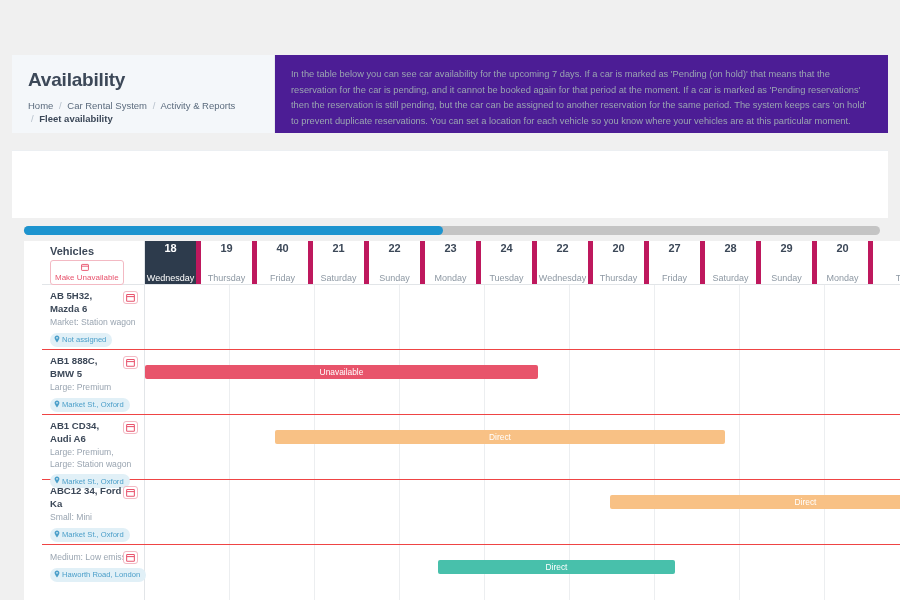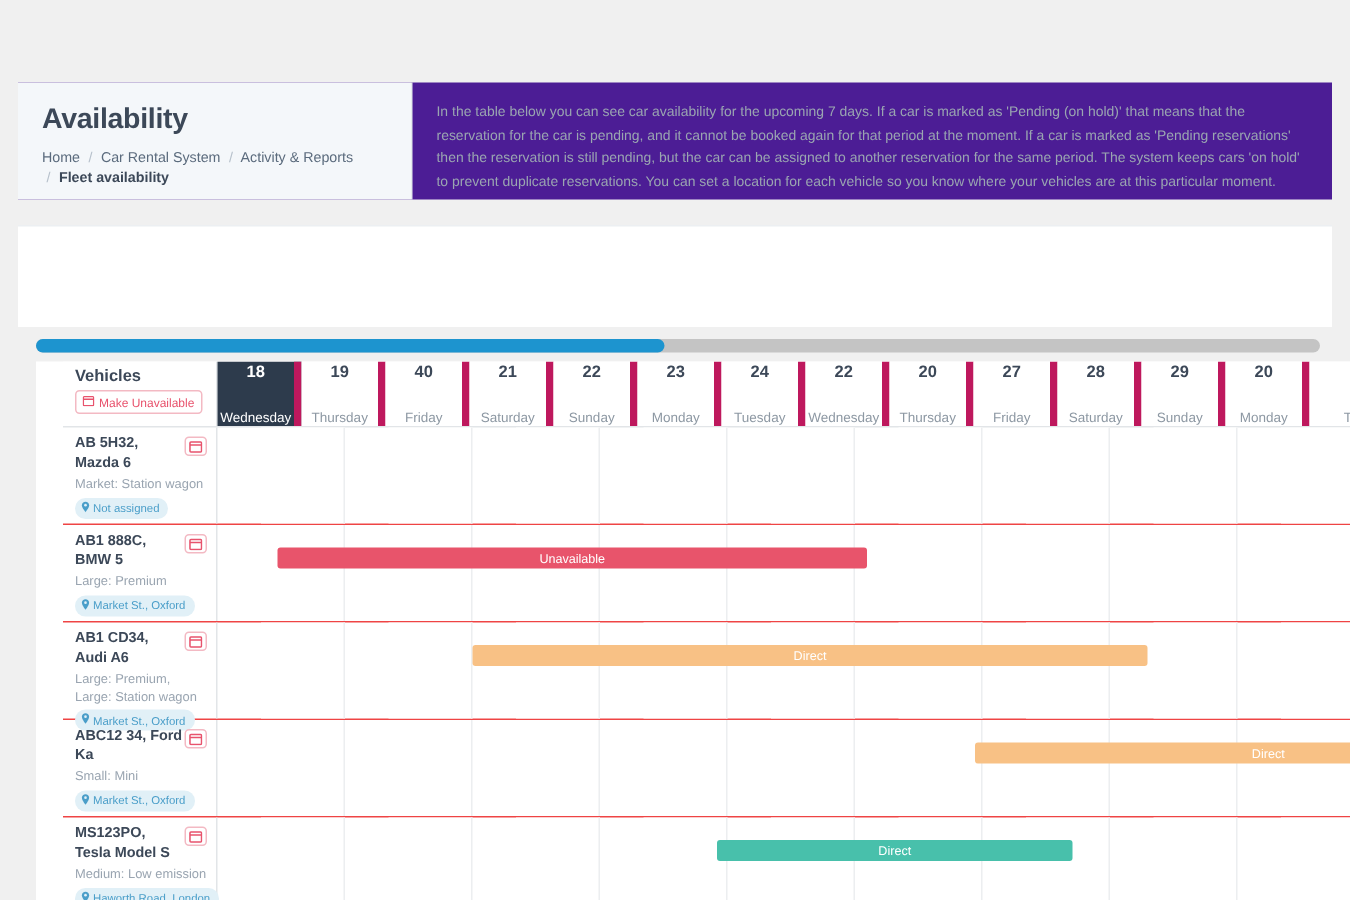--- a/index.html
+++ b/index.html
@@ -120,20 +120,21 @@
   .veh-head {
     width: 103px; min-width: 103px; padding: 4px 0 0 8px;
     border-right: 1px solid #e2e5e8; background: #fff;
   }
   .veh-head-title { font-size: 11px; font-weight: bold; color: #3c4858; }
   .mk-unavail {
     display: inline-flex; align-items: center; margin-top: 3px;
     border: 1px solid #f3b9c3; border-radius: 3px; color: #e8536d;
     font-size: 8px; padding: 2px 4px; background: #fff; cursor: pointer;
     white-space: nowrap;
+    flex-direction: column;
   }
   .mk-unavail .cal-ic { margin-right: 3px; }
   .day-col {
     width: 56px; min-width: 56px; border-right: 5px solid #be185d;
     display: flex; flex-direction: column; align-items: center;
     justify-content: space-between; background: #fff; cursor: pointer;
   }
   .day-col.today { background: #2d3b4c; }
   .day-num { font-size: 11px; font-weight: bold; color: #3c4858; line-height: 14px; }
   .day-name { font-size: 9px; color: #8d98a3; line-height: 12px; }
@@ -166,21 +167,21 @@
     cursor: pointer;
   }
   .veh-loc .pin { margin-right: 2px; }
   .day-cell {
     width: 56px; min-width: 56px; border-right: 1px solid #eceef0;
     background: #fff; cursor: pointer;
   }
   .bar {
     position: absolute; height: 14px; border-radius: 2px;
     display: flex; align-items: center; justify-content: center;
-    font-size: 8.4px; color: #ffffff; cursor: pointer; overflow: hidden; margin-left: 40px;
+    font-size: 8.4px; color: #ffffff; cursor: pointer; overflow: hidden;
   }
 </style>
 </head>
 <body>
 
 <div class="page">
 
   <div class="header-panel">
     <div class="header-left">
       <div class="page-title">Availability</div>
@@ -446,21 +447,21 @@
           <div class="day-cell"></div>
           <div class="day-cell"></div>
           <div class="day-cell"></div>
           <div class="day-cell"></div>
           <div class="day-cell"></div>
           <div class="bar" style="background: rgb(248, 193, 133); left: 568px; width: 391px; top: 15px;">
             <span>Direct</span>
           </div>
         </div>
         <div class="grid-row">
-          <div class="veh-cell"><div class="veh-name">MS123PO, Tesla Model S</div><span class="veh-cal-ic"><svg width="9" height="9" viewBox="0 0 14 14">
+          <div class="veh-cell"><span class="veh-cal-ic"><svg width="9" height="9" viewBox="0 0 14 14">
                 <rect x="1" y="2.5" width="12" height="10.5" rx="1" fill="none" stroke="#e8536d" stroke-width="1.6"></rect>
                 <line x1="1" y1="5.6" x2="13" y2="5.6" stroke="#e8536d" stroke-width="1.6"></line>
               </svg></span><div class="veh-type">Medium: Low emission</div><div class="veh-loc">
               <span class="pin"><svg width="6" height="8" viewBox="0 0 8 11">
                   <path d="M4 0.6C2.1 0.6 0.7 2 0.7 3.8C0.7 6.2 4 10.2 4 10.2S7.3 6.2 7.3 3.8C7.3 2 5.9 0.6 4 0.6Z" fill="#4a9ec9"></path>
                   <circle cx="4" cy="3.8" r="1.2" fill="#e1f0f7"></circle>
                 </svg></span>
               <span>Haworth Road, London</span>
             </div></div>
           <div class="day-cell"></div>

